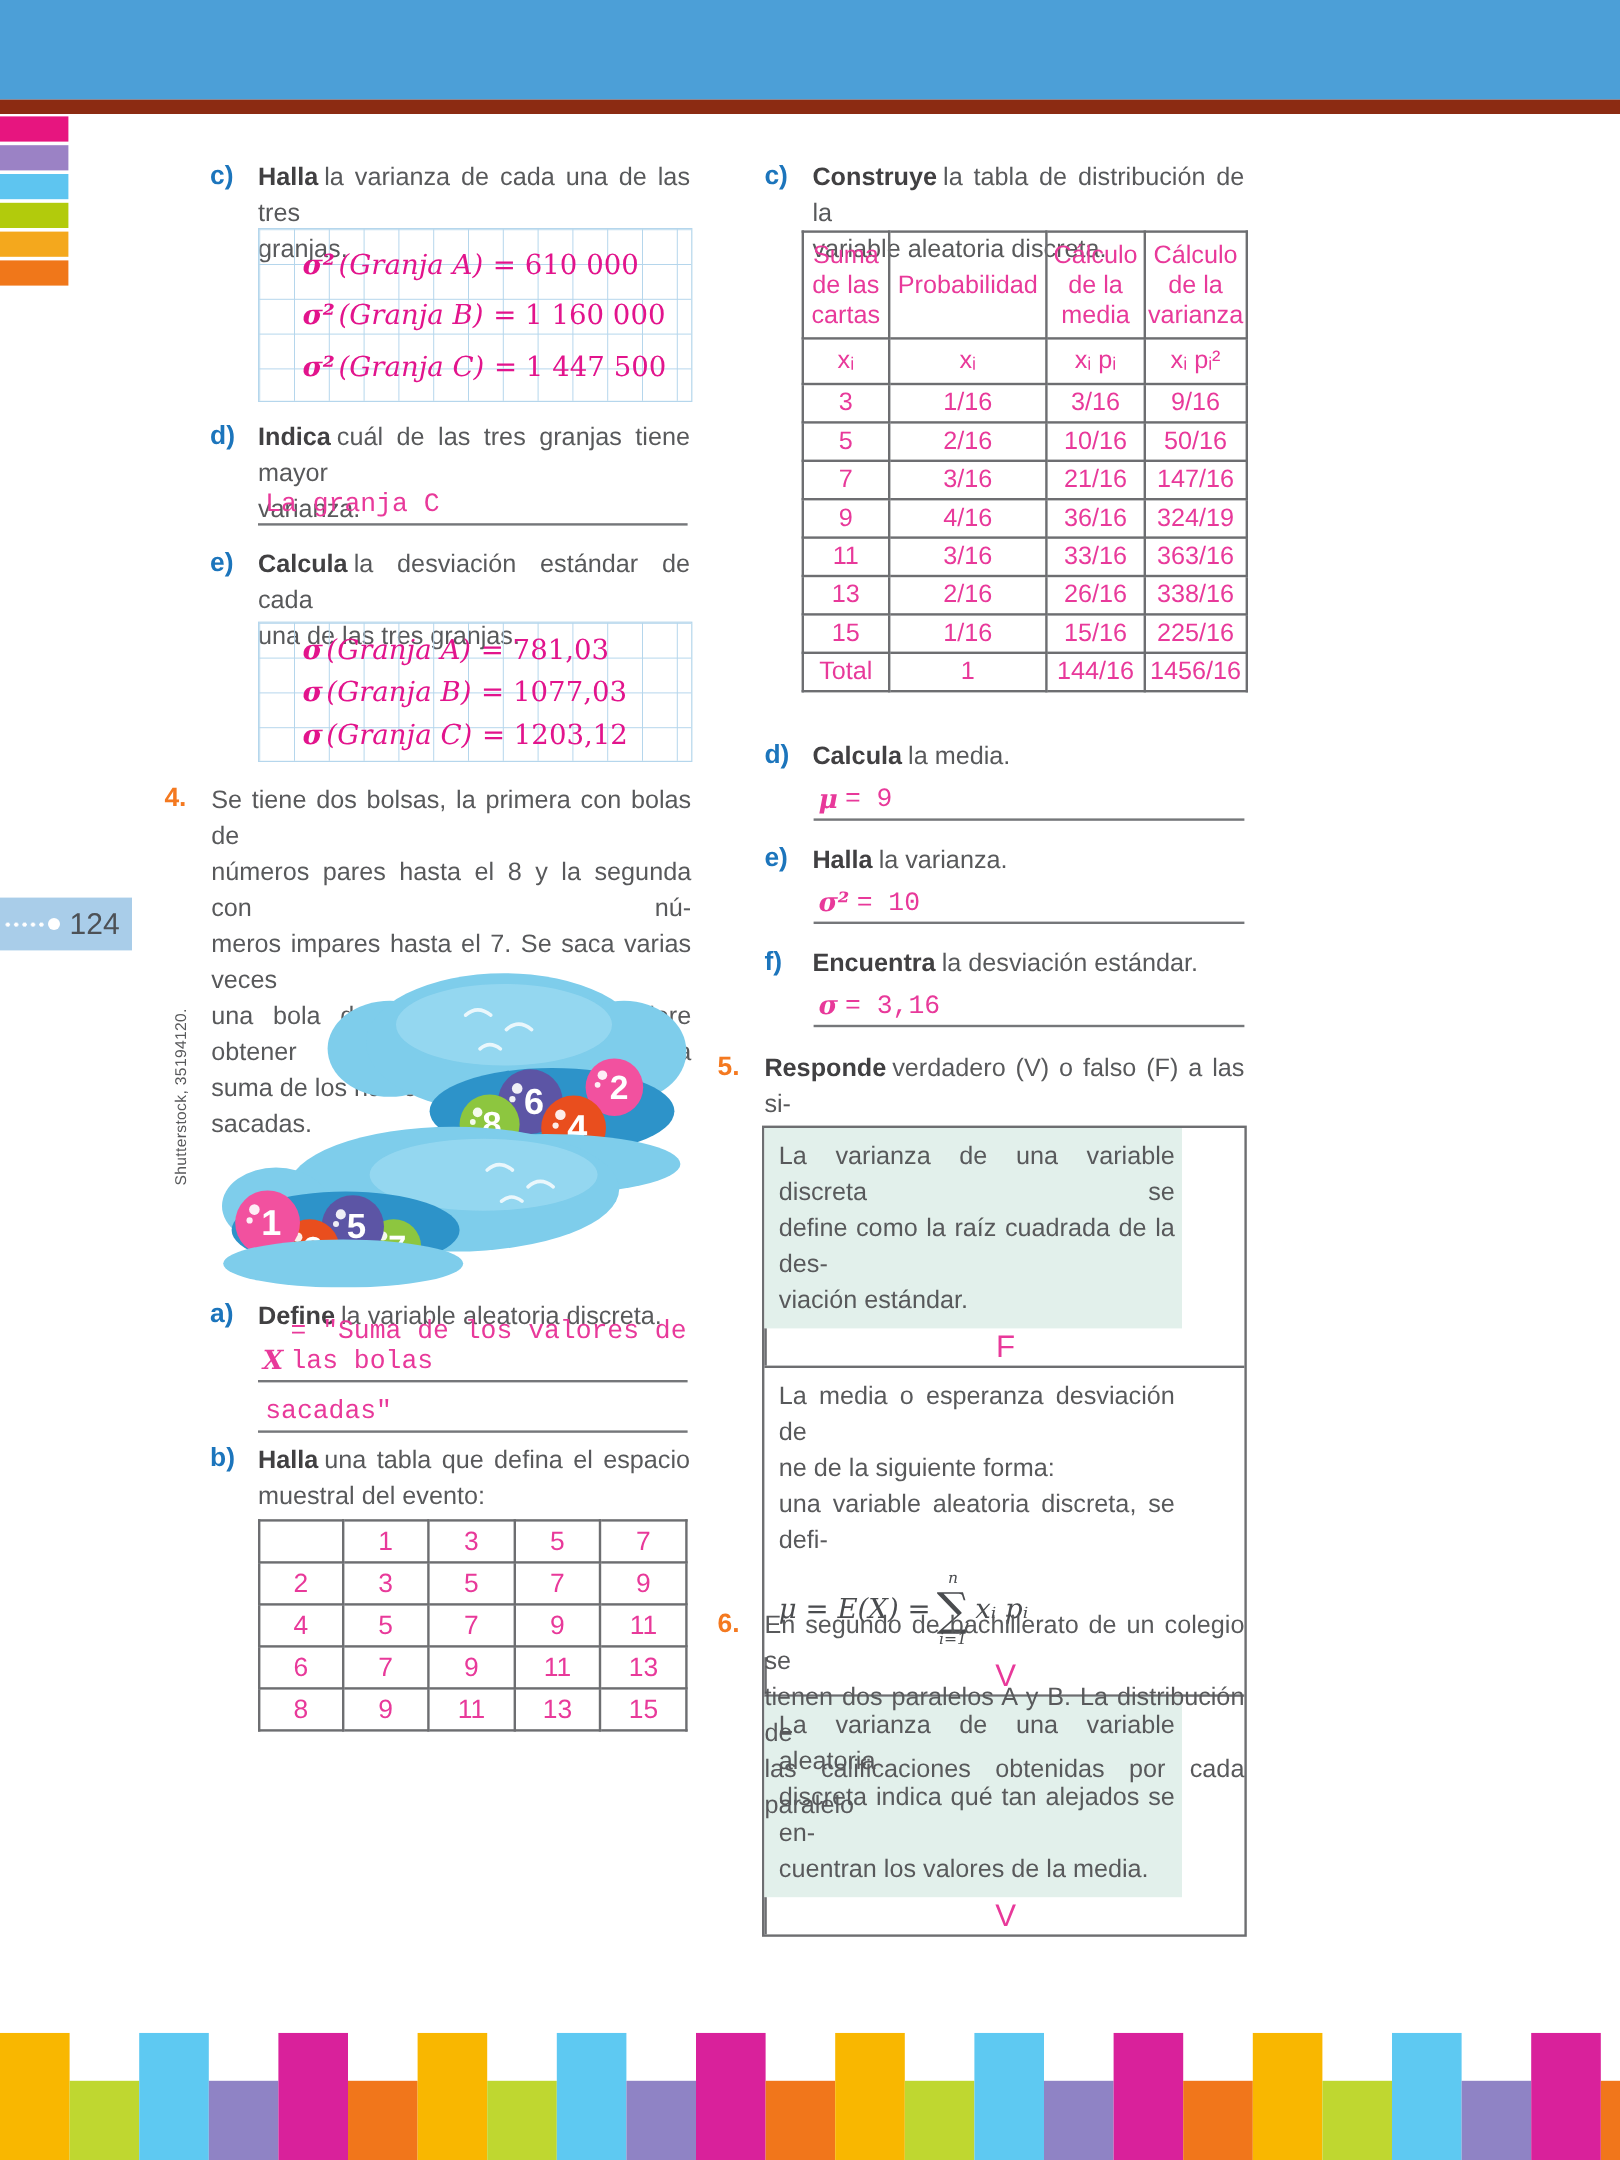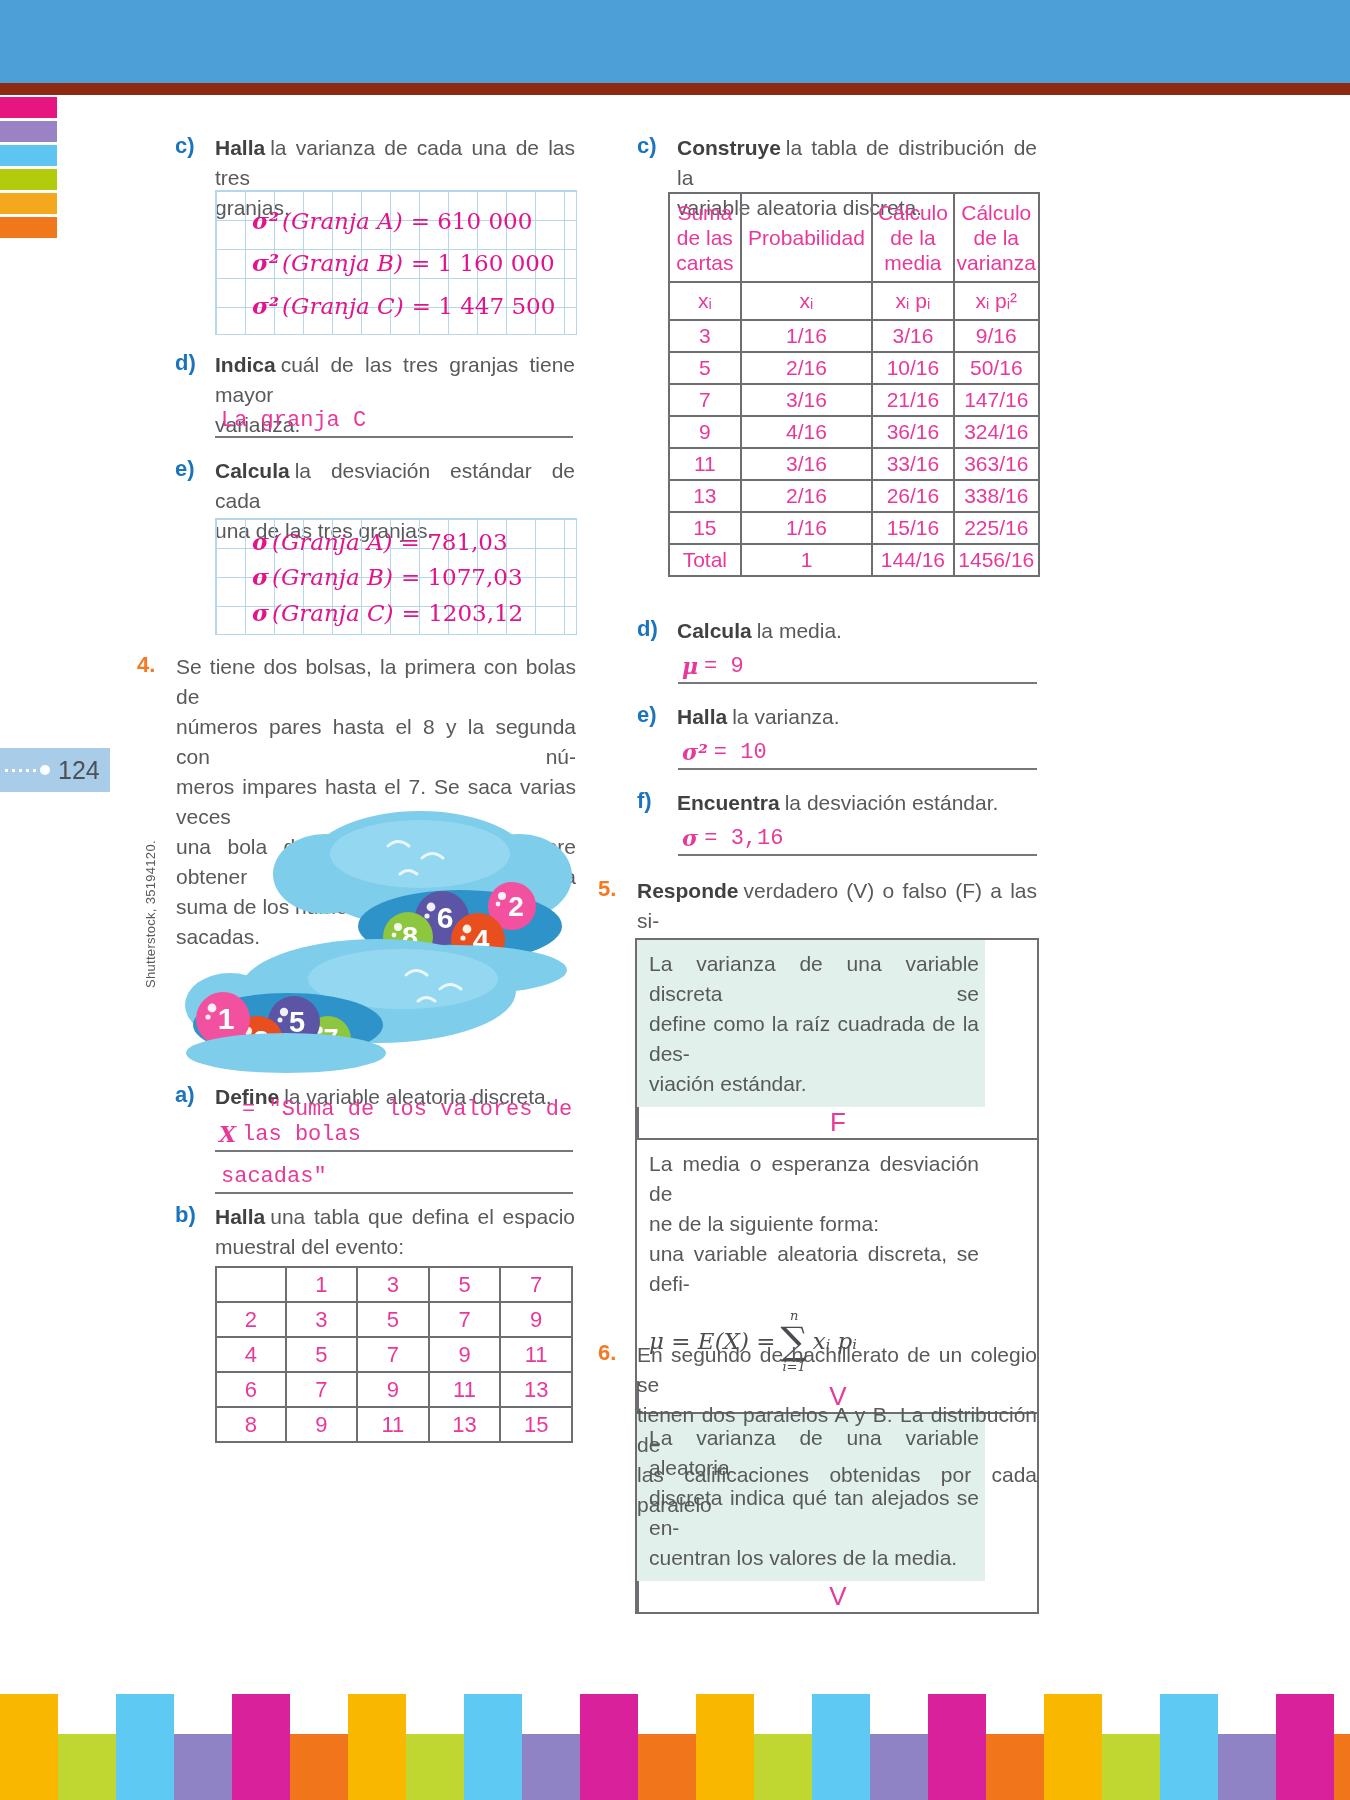--- a/index.html
+++ b/index.html
@@ -357,21 +357,21 @@
         <tr>
           <td>7</td>
           <td>3/16</td>
           <td>21/16</td>
           <td>147/16</td>
         </tr>
         <tr>
           <td>9</td>
           <td>4/16</td>
           <td>36/16</td>
-          <td>324/16</td>
+          <td>324/19</td>
         </tr>
         <tr>
           <td>11</td>
           <td>3/16</td>
           <td>33/16</td>
           <td>363/16</td>
         </tr>
         <tr>
           <td>13</td>
           <td>2/16</td>

